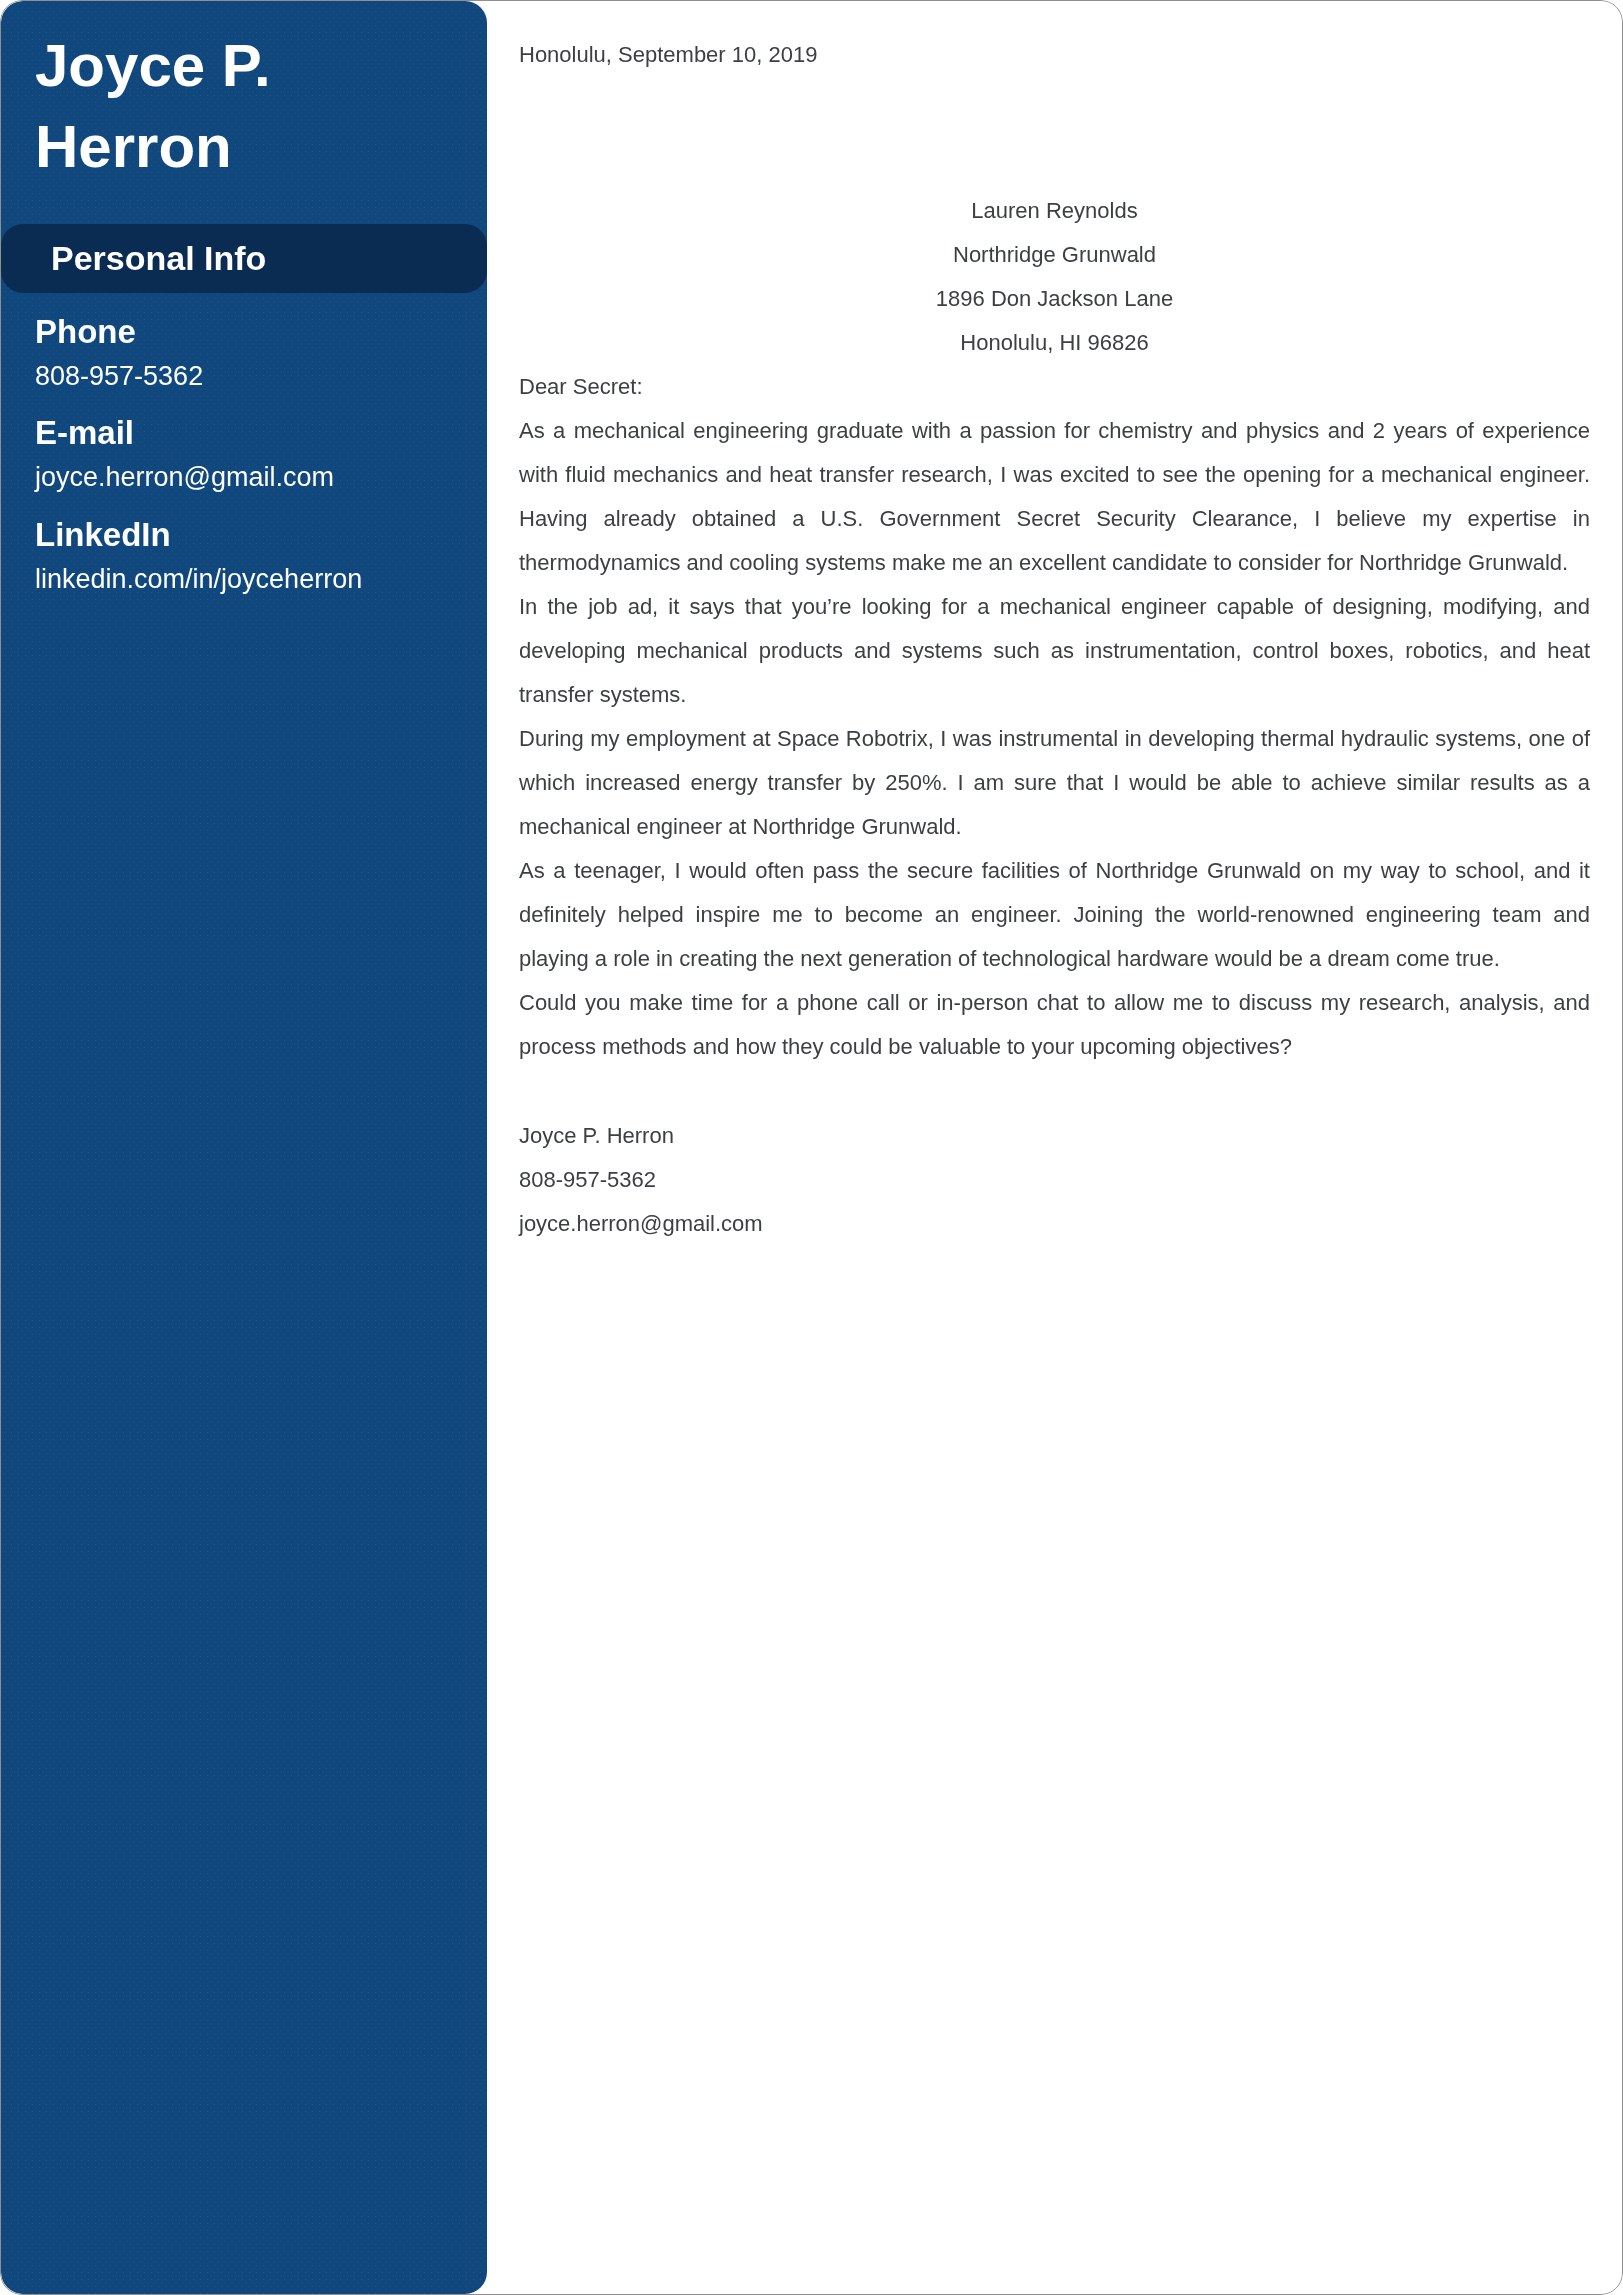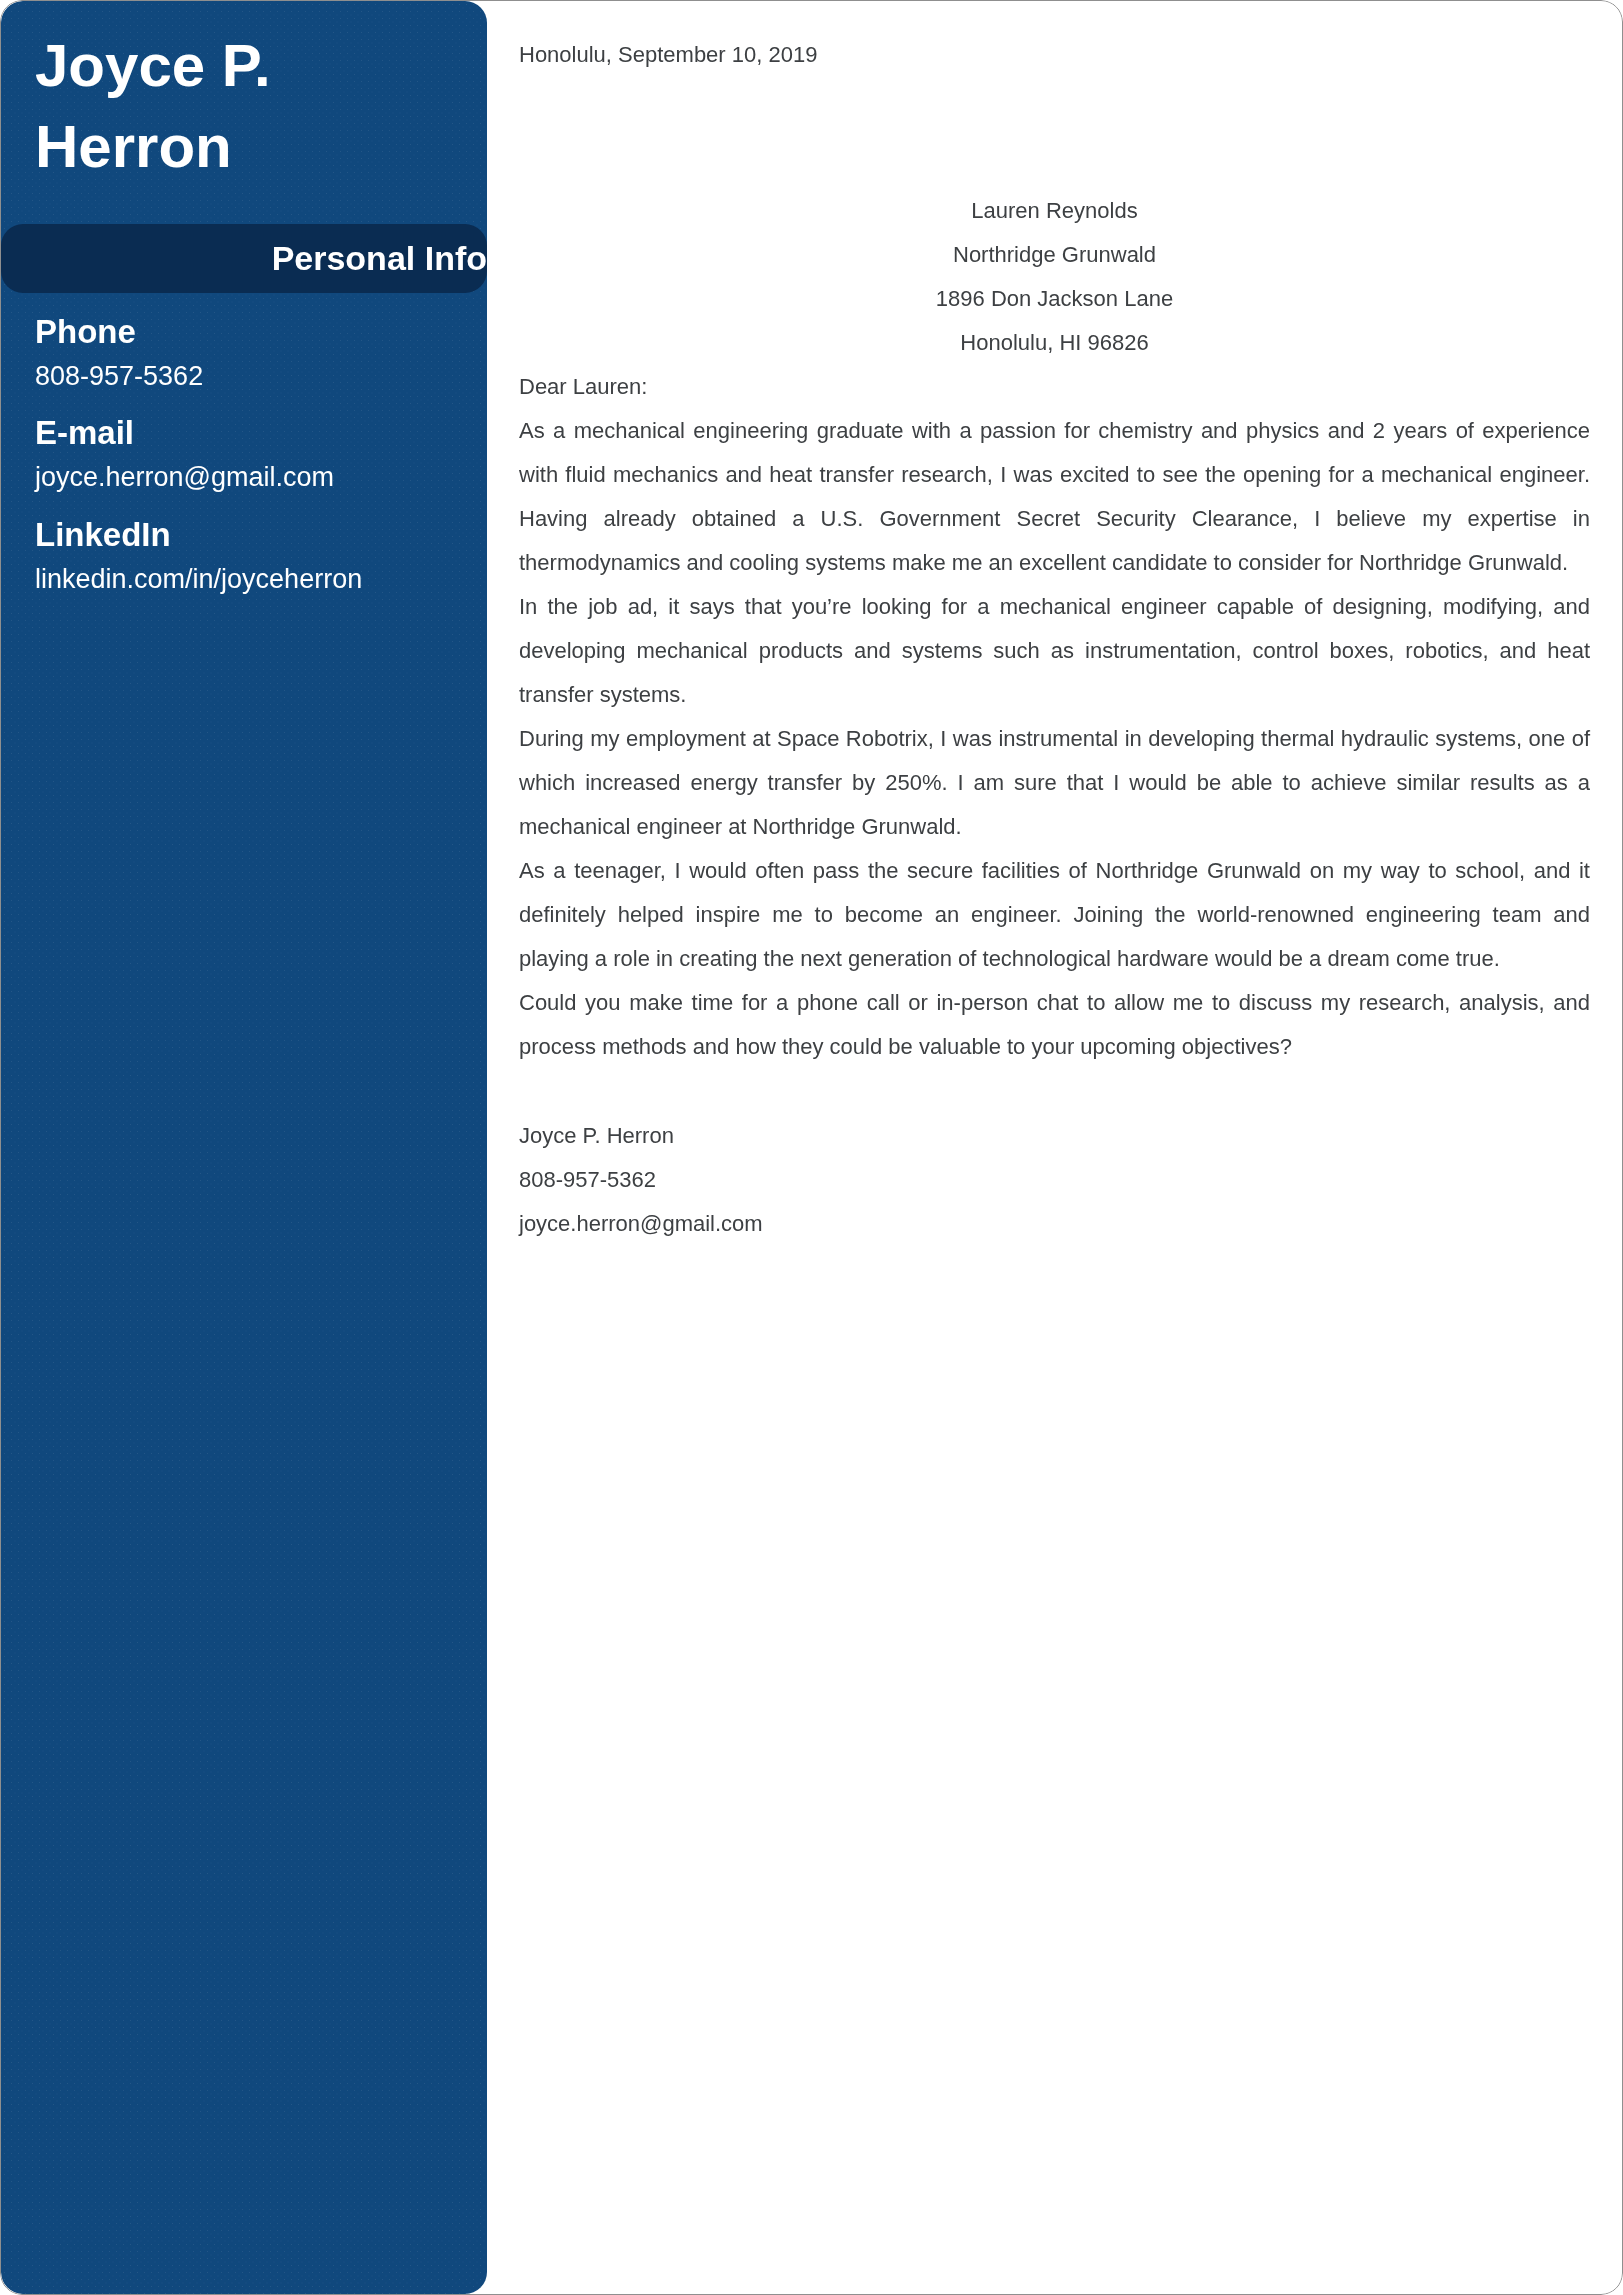--- a/index.html
+++ b/index.html
@@ -36,22 +36,21 @@
     font-size: 60px;
     line-height: 81px;
     font-weight: bold;
   }
   .section-band {
     margin-top: 37px;
     height: 69px;
     background-color: #0A2C52;
     display: flex;
     align-items: center;
-    padding-left: 34px;
-    justify-content: flex-end;
+    padding-left: 50px;
   }
   .section-band .title {
     color: #ffffff;
     font-size: 34px;
     font-weight: bold;
   }
   .contacts {
     margin-top: 22.4px;
     padding-left: 34px;
     padding-right: 17.7px;
@@ -118,21 +117,21 @@
   <div class="letter">
     <p class="date-line">Honolulu, September 10, 2019</p>
 
     <div class="recipient">
       <p>Lauren Reynolds</p>
       <p>Northridge Grunwald</p>
       <p>1896 Don Jackson Lane</p>
       <p>Honolulu, HI 96826</p>
     </div>
 
-    <p class="salutation">Dear Lauren:</p>
+    <p class="salutation">Dear Secret:</p>
 
     <p class="body-para">As a mechanical engineering graduate with a passion for chemistry and physics and 2 years of experience with fluid mechanics and heat transfer research, I was excited to see the opening for a mechanical engineer. Having already obtained a U.S. Government Secret Security Clearance, I believe my expertise in thermodynamics and cooling systems make me an excellent candidate to consider for Northridge Grunwald.</p>
     <p class="body-para">In the job ad, it says that you’re looking for a mechanical engineer capable of designing, modifying, and developing mechanical products and systems such as instrumentation, control boxes, robotics, and heat transfer systems.</p>
     <p class="body-para">During my employment at Space Robotrix, I was instrumental in developing thermal hydraulic systems, one of which increased energy transfer by 250%. I am sure that I would be able to achieve similar results as a mechanical engineer at Northridge Grunwald.</p>
     <p class="body-para">As a teenager, I would often pass the secure facilities of Northridge Grunwald on my way to school, and it definitely helped inspire me to become an engineer. Joining the world-renowned engineering team and playing a role in creating the next generation of technological hardware would be a dream come true.</p>
     <p class="body-para">Could you make time for a phone call or in-person chat to allow me to discuss my research, analysis, and process methods and how they could be valuable to your upcoming objectives?</p>
 
 
     <div class="signature">
       <p>Joyce P. Herron</p>

